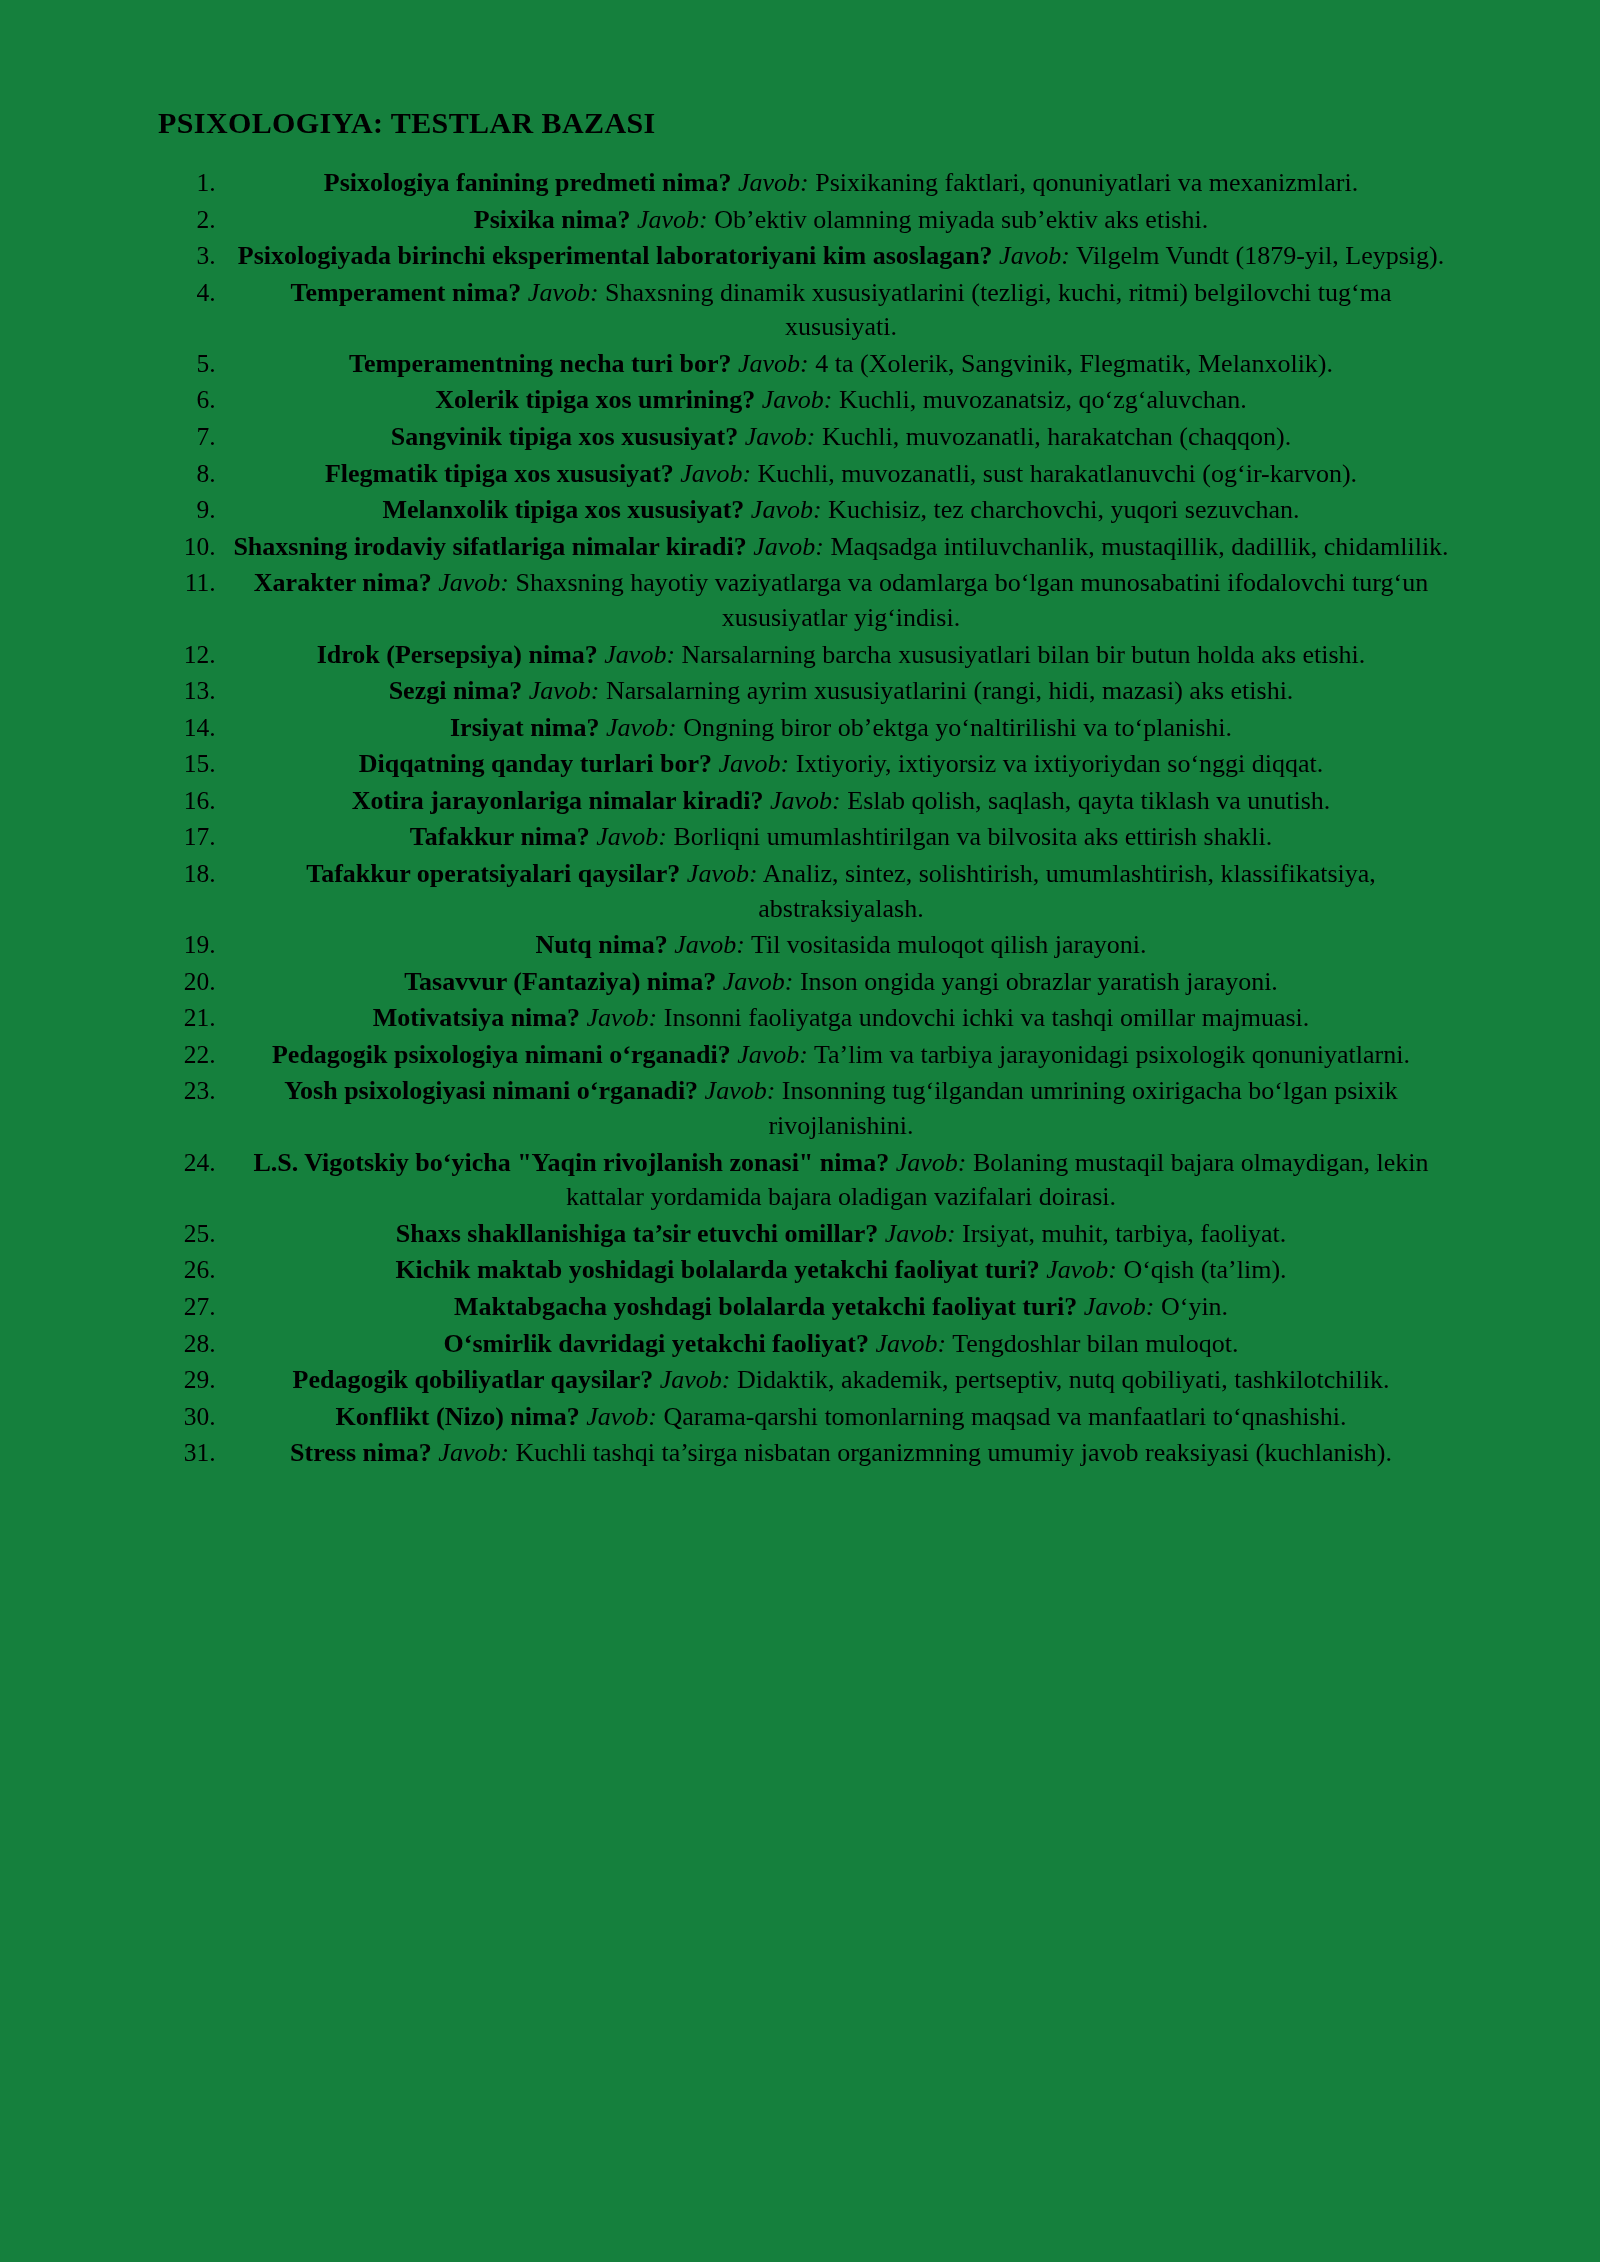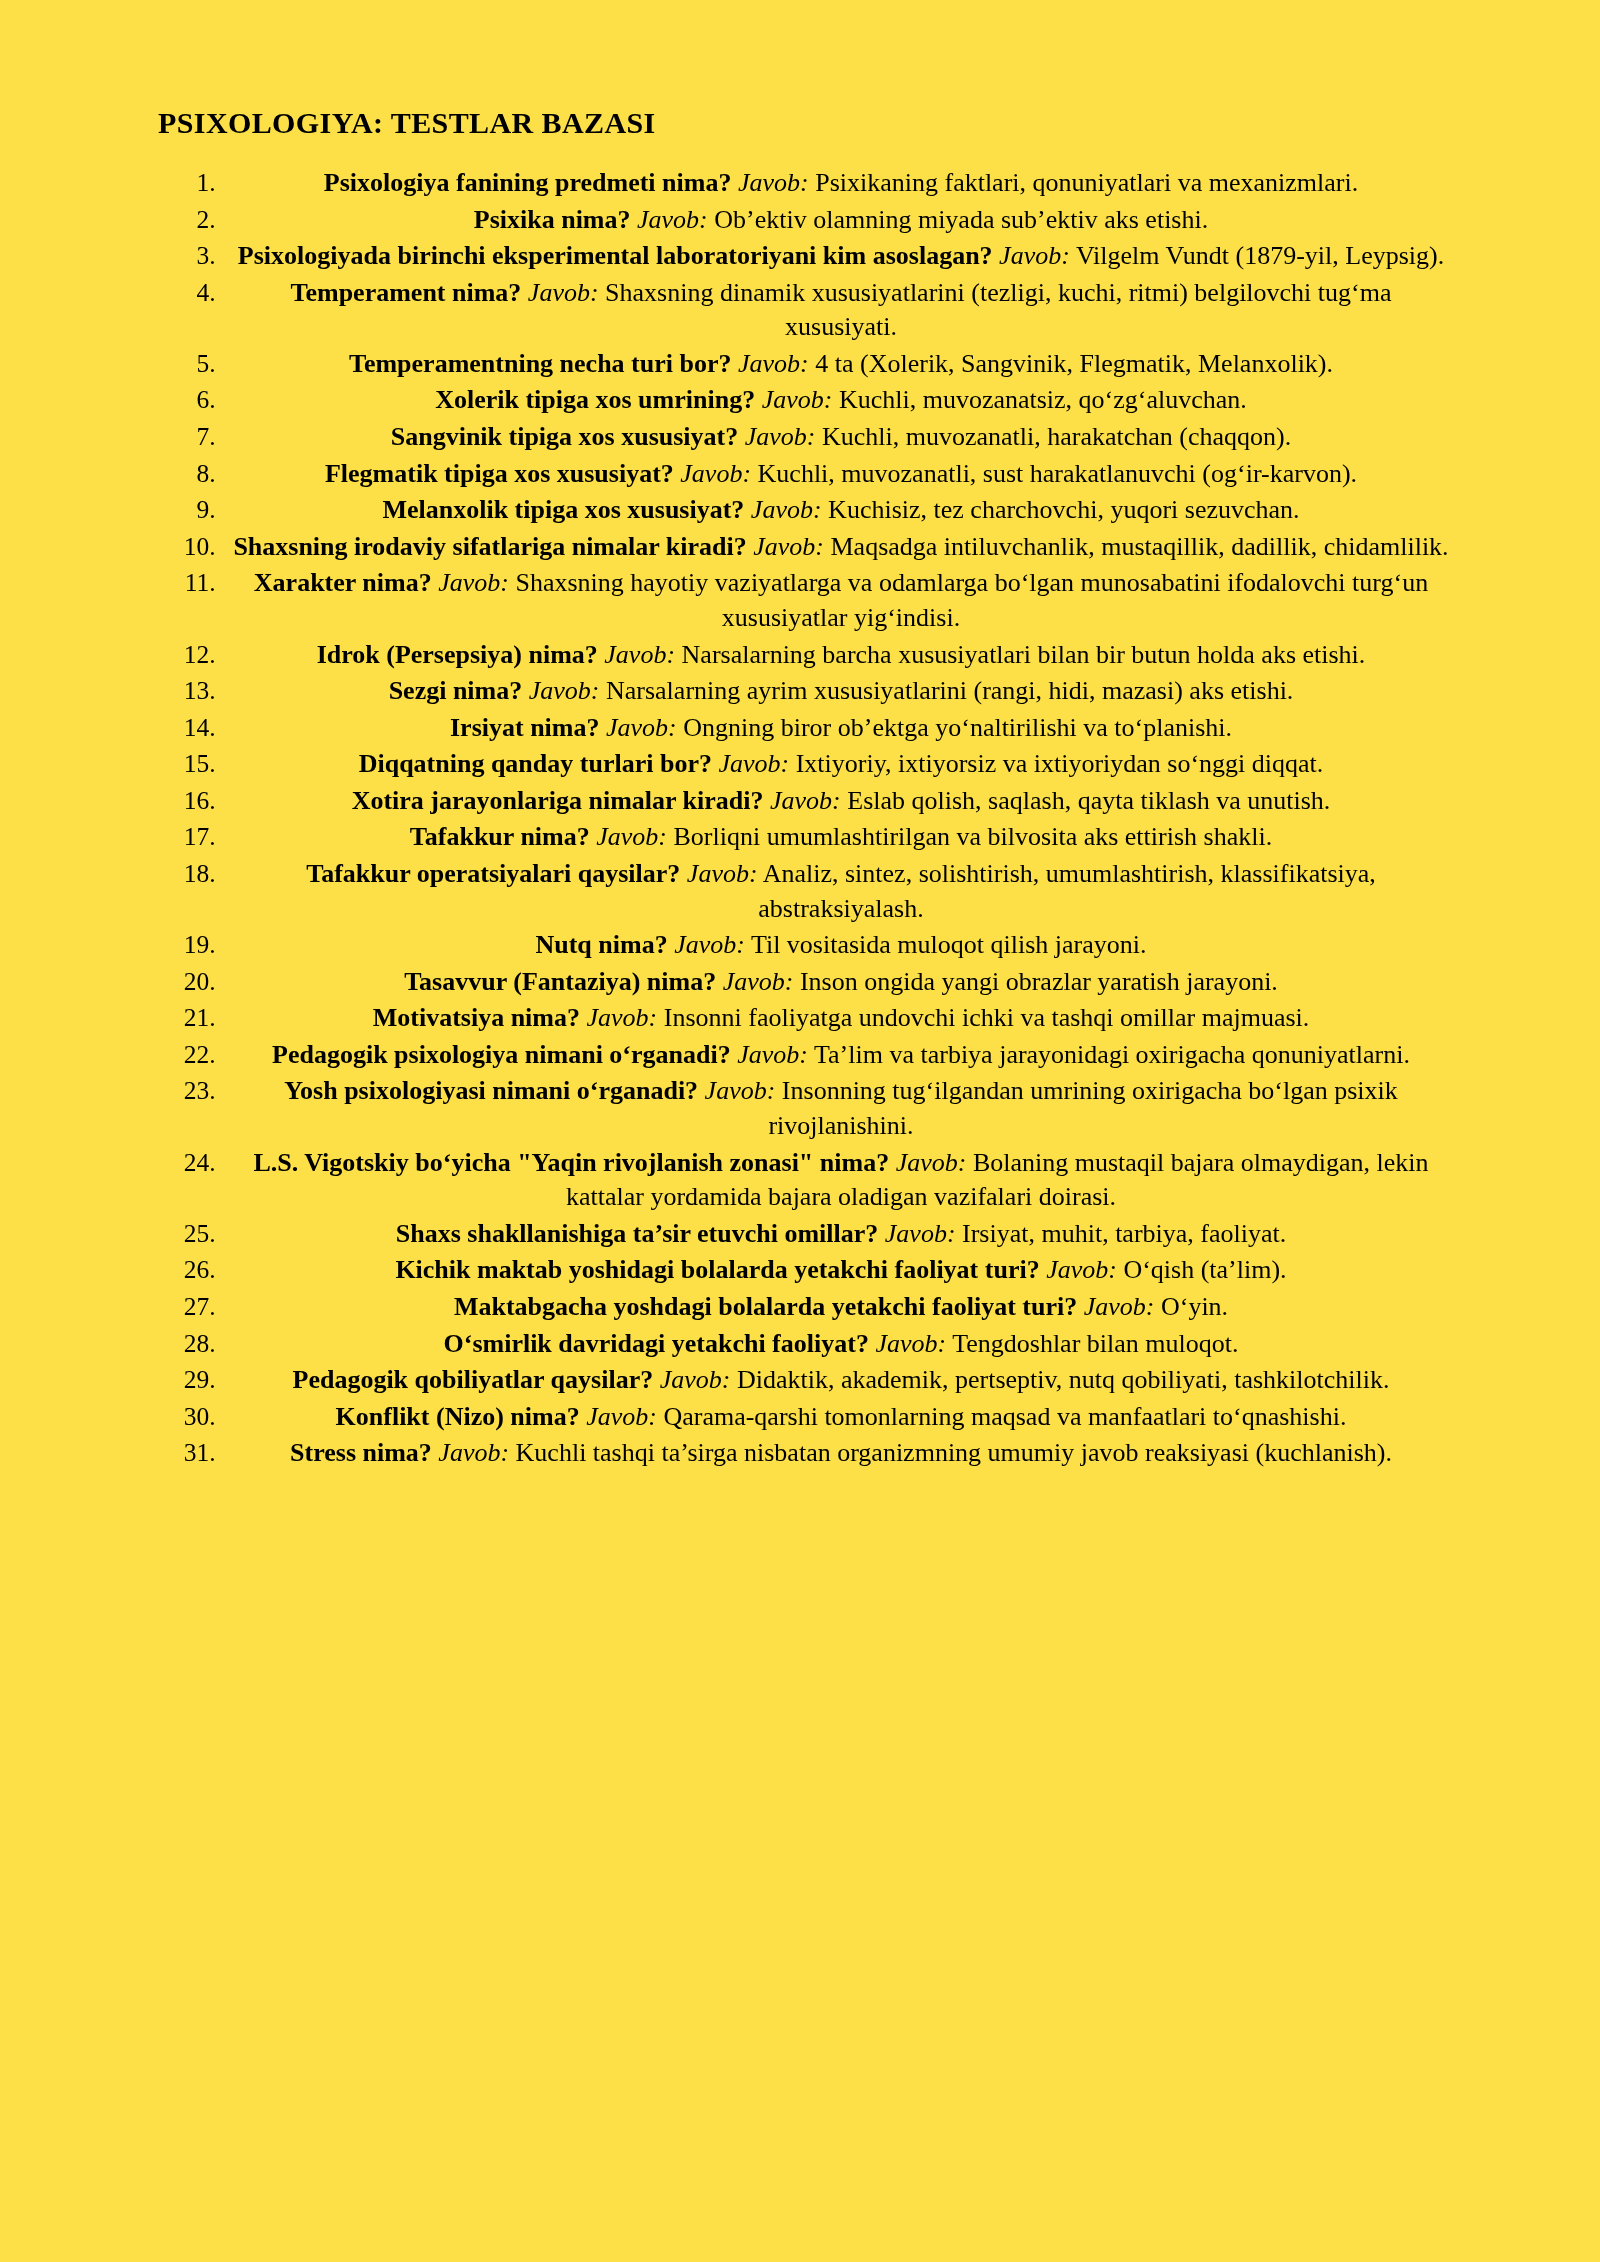--- a/index.html
+++ b/index.html
@@ -11,21 +11,21 @@
     width: 1600px;
     min-height: 2262px;
     font-family: "Liberation Serif", serif;
     color: #000000;
   }
   .page {
     width: 1600px;
     min-height: 2262px;
     box-sizing: border-box;
     padding: 96px 150px 80px 150px;
-    background: #fde047;
+    background: #15803d;
   }
   .doc-title {
     font-size: 30px;
     font-weight: bold;
     letter-spacing: 0.4px;
     margin: 10px 0 26px 8px;
   }
   ol.qlist {
     margin: 0;
     padding-left: 72px;
@@ -72,21 +72,21 @@
       <li><span class="q">Idrok (Persepsiya) nima?</span> <span class="a-label">Javob:</span> <span class="a-text">Narsalarning barcha xususiyatlari bilan bir butun holda aks etishi.</span></li>
       <li><span class="q">Sezgi nima?</span> <span class="a-label">Javob:</span> <span class="a-text">Narsalarning ayrim xususiyatlarini (rangi, hidi, mazasi) aks etishi.</span></li>
       <li><span class="q">Irsiyat nima?</span> <span class="a-label">Javob:</span> <span class="a-text">Ongning biror ob’ektga yo‘naltirilishi va to‘planishi.</span></li>
       <li><span class="q">Diqqatning qanday turlari bor?</span> <span class="a-label">Javob:</span> <span class="a-text">Ixtiyoriy, ixtiyorsiz va ixtiyoriydan so‘nggi diqqat.</span></li>
       <li><span class="q">Xotira jarayonlariga nimalar kiradi?</span> <span class="a-label">Javob:</span> <span class="a-text">Eslab qolish, saqlash, qayta tiklash va unutish.</span></li>
       <li><span class="q">Tafakkur nima?</span> <span class="a-label">Javob:</span> <span class="a-text">Borliqni umumlashtirilgan va bilvosita aks ettirish shakli.</span></li>
       <li><span class="q">Tafakkur operatsiyalari qaysilar?</span> <span class="a-label">Javob:</span> <span class="a-text">Analiz, sintez, solishtirish, umumlashtirish, klassifikatsiya, abstraksiyalash.</span></li>
       <li><span class="q">Nutq nima?</span> <span class="a-label">Javob:</span> <span class="a-text">Til vositasida muloqot qilish jarayoni.</span></li>
       <li><span class="q">Tasavvur (Fantaziya) nima?</span> <span class="a-label">Javob:</span> <span class="a-text">Inson ongida yangi obrazlar yaratish jarayoni.</span></li>
       <li><span class="q">Motivatsiya nima?</span> <span class="a-label">Javob:</span> <span class="a-text">Insonni faoliyatga undovchi ichki va tashqi omillar majmuasi.</span></li>
-      <li><span class="q">Pedagogik psixologiya nimani o‘rganadi?</span> <span class="a-label">Javob:</span> <span class="a-text">Ta’lim va tarbiya jarayonidagi oxirigacha qonuniyatlarni.</span></li>
+      <li><span class="q">Pedagogik psixologiya nimani o‘rganadi?</span> <span class="a-label">Javob:</span> <span class="a-text">Ta’lim va tarbiya jarayonidagi psixologik qonuniyatlarni.</span></li>
       <li><span class="q">Yosh psixologiyasi nimani o‘rganadi?</span> <span class="a-label">Javob:</span> <span class="a-text">Insonning tug‘ilgandan umrining oxirigacha bo‘lgan psixik rivojlanishini.</span></li>
       <li><span class="q">L.S. Vigotskiy bo‘yicha "Yaqin rivojlanish zonasi" nima?</span> <span class="a-label">Javob:</span> <span class="a-text">Bolaning mustaqil bajara olmaydigan, lekin kattalar yordamida bajara oladigan vazifalari doirasi.</span></li>
       <li><span class="q">Shaxs shakllanishiga ta’sir etuvchi omillar?</span> <span class="a-label">Javob:</span> <span class="a-text">Irsiyat, muhit, tarbiya, faoliyat.</span></li>
       <li><span class="q">Kichik maktab yoshidagi bolalarda yetakchi faoliyat turi?</span> <span class="a-label">Javob:</span> <span class="a-text">O‘qish (ta’lim).</span></li>
       <li><span class="q">Maktabgacha yoshdagi bolalarda yetakchi faoliyat turi?</span> <span class="a-label">Javob:</span> <span class="a-text">O‘yin.</span></li>
       <li><span class="q">O‘smirlik davridagi yetakchi faoliyat?</span> <span class="a-label">Javob:</span> <span class="a-text">Tengdoshlar bilan muloqot.</span></li>
       <li><span class="q">Pedagogik qobiliyatlar qaysilar?</span> <span class="a-label">Javob:</span> <span class="a-text">Didaktik, akademik, pertseptiv, nutq qobiliyati, tashkilotchilik.</span></li>
       <li><span class="q">Konflikt (Nizo) nima?</span> <span class="a-label">Javob:</span> <span class="a-text">Qarama-qarshi tomonlarning maqsad va manfaatlari to‘qnashishi.</span></li>
       <li><span class="q">Stress nima?</span> <span class="a-label">Javob:</span> <span class="a-text">Kuchli tashqi ta’sirga nisbatan organizmning umumiy javob reaksiyasi (kuchlanish).</span></li>
     </ol>

